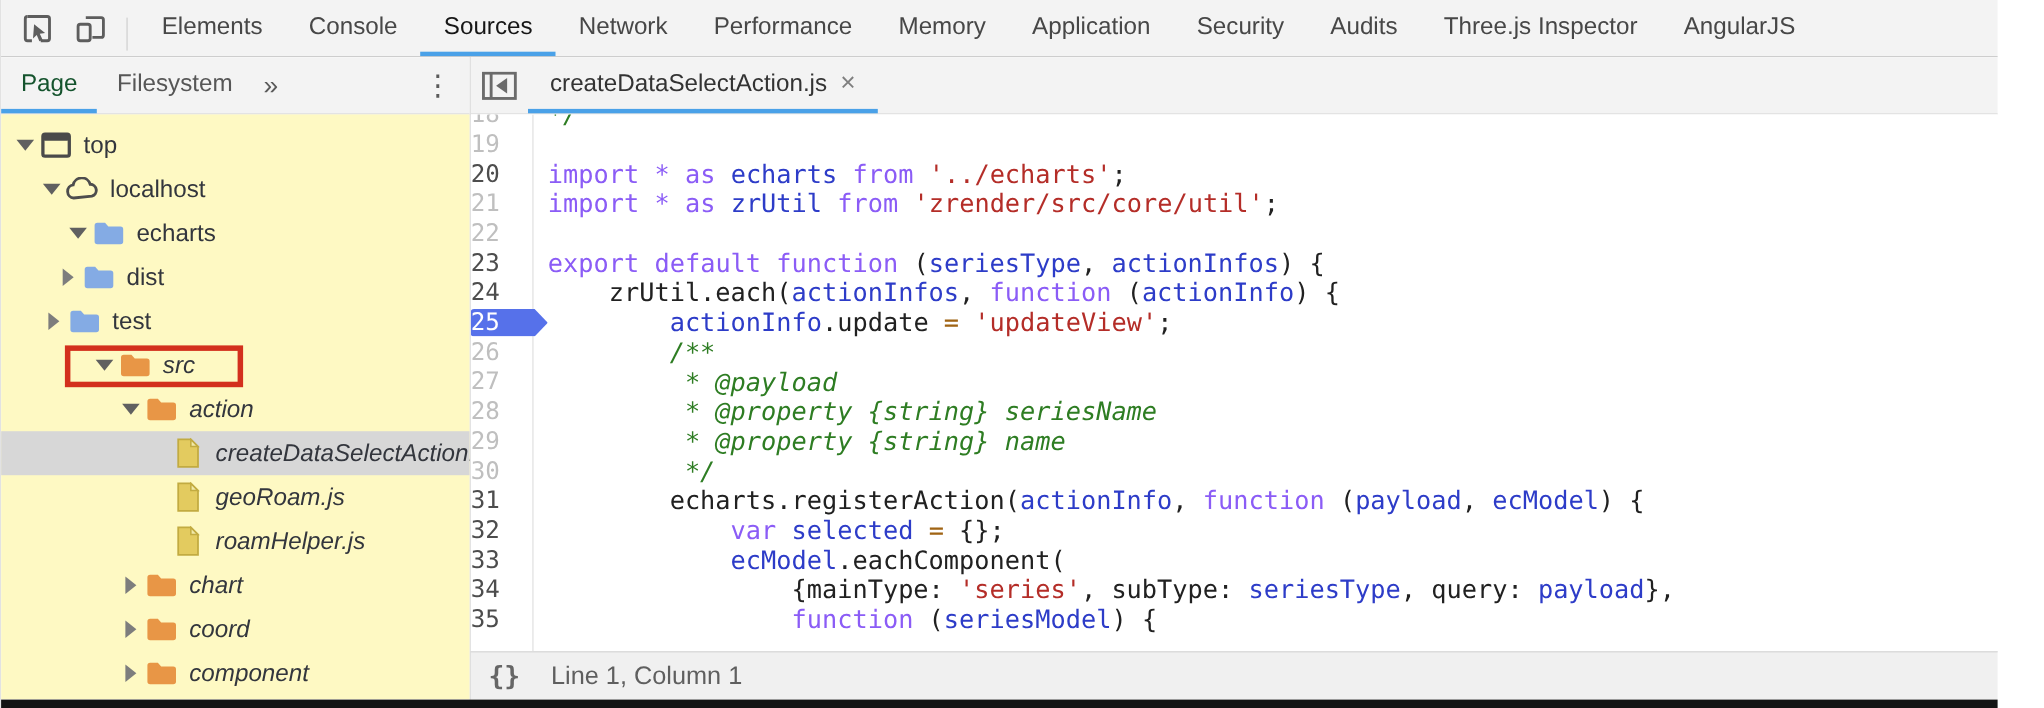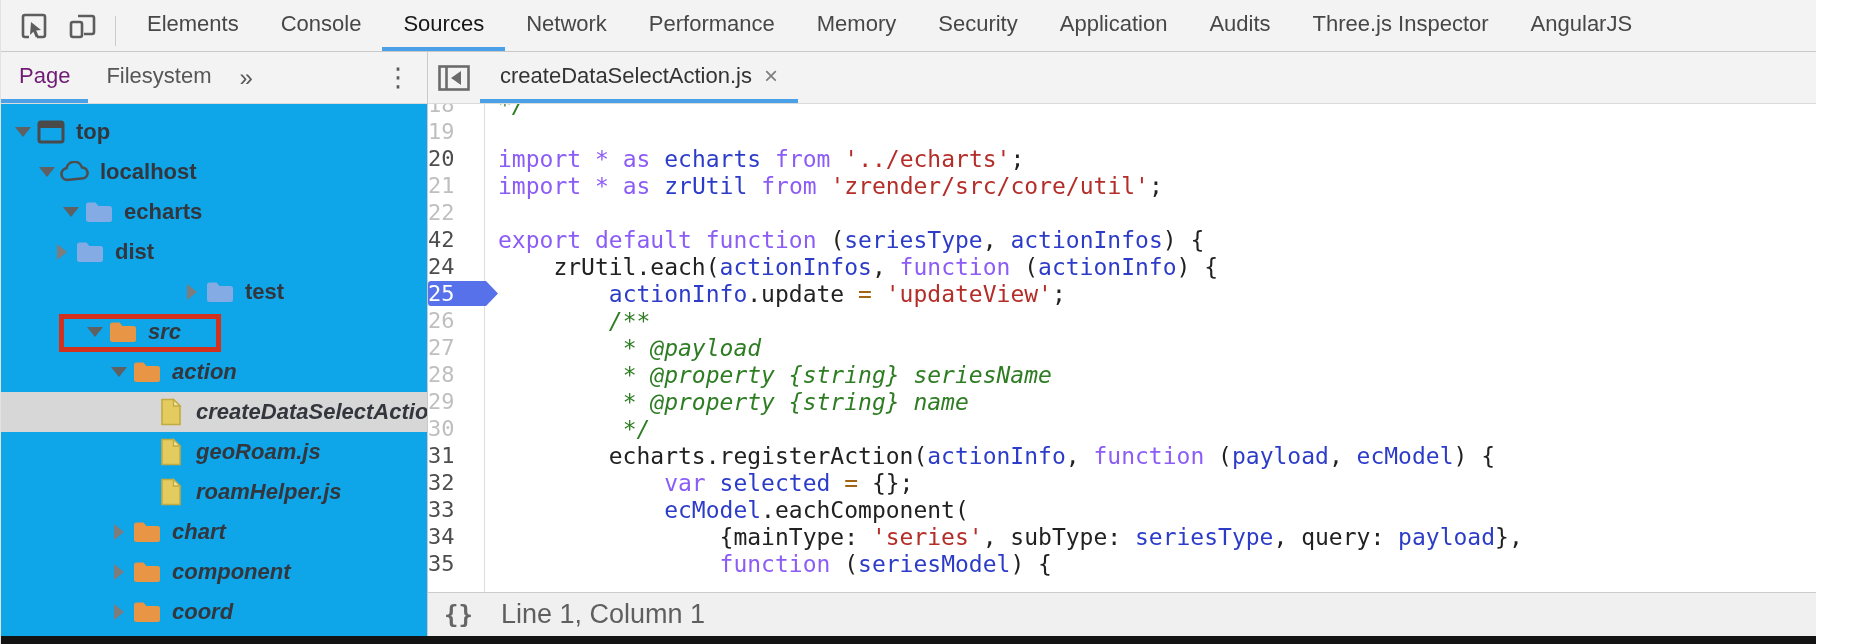--- a/index.html
+++ b/index.html
@@ -16,26 +16,26 @@
   .main-tab { display:flex; align-items:center; padding:0 21px; font-size:22px; color:#474747; border-bottom:4px solid transparent; cursor:pointer; white-space:nowrap; }
   .main-tab.active { color:#161616; border-bottom-color:#4aa1e8; }
 
   
   .main { flex:1 1 auto; display:flex; min-height:0; }
 
   
   .sidebar { width:427px; flex:0 0 427px; border-right:1px solid #c9c9c9; display:flex; flex-direction:column; background:#fafafa; overflow:hidden; }
   .sidebar-header { height:52px; flex:0 0 52px; background:#f3f3f3; border-bottom:1px solid #dcdcdc; display:flex; align-items:stretch; font-size:22px; }
   .side-tab { display:flex; align-items:center; padding:0 18px; color:#565656; border-bottom:4px solid transparent; cursor:pointer; }
-  .side-tab.active { color:#701a75; border-bottom-color:#4aa1e8; }
+  .side-tab.active { color:#14532d; border-bottom-color:#4aa1e8; }
   .side-more { display:flex; align-items:center; padding:0 10px; color:#5a5a5a; font-size:24px; cursor:pointer; }
   .side-spacer { flex:1; }
   .side-menu { display:flex; align-items:center; padding:0 16px; color:#5a5a5a; font-size:26px; cursor:pointer; letter-spacing:0; }
 
-  .tree { flex:1; overflow:hidden; padding-top:8px; background:#0ea5e9;font-weight:bold; }
+  .tree { flex:1; overflow:hidden; padding-top:8px; background:#fef9c3; }
   .tree-row { height:40px; display:flex; align-items:center; position:relative; white-space:nowrap; font-size:22px; color:#33363d; cursor:pointer; }
   .tree-row.selected { background:#d7d7d7; }
   .tree-row.italic .tree-label { font-style:italic; }
   .tri { width:24px; flex:0 0 24px; display:flex; justify-content:center; }
   .tri-down { width:0; height:0; border-left:8px solid transparent; border-right:8px solid transparent; border-top:10px solid #606060; }
   .tri-right { width:0; height:0; border-top:8px solid transparent; border-bottom:8px solid transparent; border-left:10px solid #7d7d7d; }
   .tree-icon { width:32px; flex:0 0 32px; display:flex; justify-content:center; margin-right:9px; }
   .red-box { position:absolute; left:58px; top:2px; width:162px; height:38px; border:5px solid #d3301d; pointer-events:none; }
 
   
@@ -57,21 +57,21 @@
   .lc { white-space:pre; padding-left:13px; color:#212121; cursor:text; }
   .tk-k { color:#8b5cf6; }
   .tk-v { color:#2d3cc8; }
   .tk-s { color:#b42d28; }
   .tk-c { color:#2e7d23; font-style:italic; }
   .tk-o { color:#a06414; }
   .tk-p { color:#212121; }
 
   .statusbar { height:44px; flex:0 0 44px; background:#f0f0f0; border-top:1px solid #ccc; display:flex; align-items:center; padding-left:16px; }
   .brace-icon { font-family:"DejaVu Sans Mono", monospace; font-size:24px; font-weight:600; color:#666; margin-right:28px; cursor:pointer; }
-  .status-text { font-size:27px; color:#5f5f5f; }
+  .status-text { font-size:23px; color:#5f5f5f; }
 
   .bottom-edge { height:8px; flex:0 0 8px; background:#131313; }
 
   svg { display:block; }
 </style>
 </head>
 <body>
 
 <div class="devtools">
 
@@ -92,22 +92,22 @@
       </div>
       <div class="tb-sep"></div>
     </div>
     <div class="main-tabs">
         <div class="main-tab">Elements</div>
         <div class="main-tab">Console</div>
         <div class="main-tab active">Sources</div>
         <div class="main-tab">Network</div>
         <div class="main-tab">Performance</div>
         <div class="main-tab">Memory</div>
+        <div class="main-tab">Application</div>
         <div class="main-tab">Security</div>
-        <div class="main-tab">Application</div>
         <div class="main-tab">Audits</div>
         <div class="main-tab">Three.js Inspector</div>
         <div class="main-tab">AngularJS</div>
       </div>
   </div>
 
   <div class="main">
 
     <div class="sidebar">
       <div class="sidebar-header">
@@ -156,21 +156,21 @@
             <span class="tri">
               <span class="tri-right"></span>
             </span>
             <span class="tree-icon">
               <svg width="30" height="24" viewBox="0 0 30 24">
                 <path d="M2 5 a2.5 2.5 0 0 1 2.5-2.5 h7 l3 3.5 h11 A2.5 2.5 0 0 1 28 8.5 v11 a2.5 2.5 0 0 1 -2.5 2.5 h-21 A2.5 2.5 0 0 1 2 19.5 Z" fill="#84abe4"></path>
               </svg>
             </span>
             <span class="tree-label">dist</span>
           </div>
-          <div class="tree-row" style="padding-left: 36px; justify-content: center;">
+          <div class="tree-row" style="padding-left: 36px;">
             <span class="tri">
               <span class="tri-right"></span>
             </span>
             <span class="tree-icon">
               <svg width="30" height="24" viewBox="0 0 30 24">
                 <path d="M2 5 a2.5 2.5 0 0 1 2.5-2.5 h7 l3 3.5 h11 A2.5 2.5 0 0 1 28 8.5 v11 a2.5 2.5 0 0 1 -2.5 2.5 h-21 A2.5 2.5 0 0 1 2 19.5 Z" fill="#84abe4"></path>
               </svg>
             </span>
             <span class="tree-label">test</span>
           </div>
@@ -240,32 +240,32 @@
           </div>
           <div class="tree-row italic" style="padding-left: 106px;">
             <span class="tri">
               <span class="tri-right"></span>
             </span>
             <span class="tree-icon">
               <svg width="30" height="24" viewBox="0 0 30 24">
                 <path d="M2 5 a2.5 2.5 0 0 1 2.5-2.5 h7 l3 3.5 h11 A2.5 2.5 0 0 1 28 8.5 v11 a2.5 2.5 0 0 1 -2.5 2.5 h-21 A2.5 2.5 0 0 1 2 19.5 Z" fill="#e89646"></path>
               </svg>
             </span>
+            <span class="tree-label">coord</span>
+          </div>
+          <div class="tree-row italic" style="padding-left: 106px;">
+            <span class="tri">
+              <span class="tri-right"></span>
+            </span>
+            <span class="tree-icon">
+              <svg width="30" height="24" viewBox="0 0 30 24">
+                <path d="M2 5 a2.5 2.5 0 0 1 2.5-2.5 h7 l3 3.5 h11 A2.5 2.5 0 0 1 28 8.5 v11 a2.5 2.5 0 0 1 -2.5 2.5 h-21 A2.5 2.5 0 0 1 2 19.5 Z" fill="#e89646"></path>
+              </svg>
+            </span>
             <span class="tree-label">component</span>
-          </div>
-          <div class="tree-row italic" style="padding-left: 106px;">
-            <span class="tri">
-              <span class="tri-right"></span>
-            </span>
-            <span class="tree-icon">
-              <svg width="30" height="24" viewBox="0 0 30 24">
-                <path d="M2 5 a2.5 2.5 0 0 1 2.5-2.5 h7 l3 3.5 h11 A2.5 2.5 0 0 1 28 8.5 v11 a2.5 2.5 0 0 1 -2.5 2.5 h-21 A2.5 2.5 0 0 1 2 19.5 Z" fill="#e89646"></path>
-              </svg>
-            </span>
-            <span class="tree-label">coord</span>
           </div>
         </div>
     </div>
 
     <div class="editor">
       <div class="tabstrip">
         <div class="collapse-btn">
           <svg width="32" height="26" viewBox="0 0 32 26">
             <rect x="1.5" y="1.5" width="29" height="23" fill="none" stroke="#6b6b6b" stroke-width="2.6"></rect>
             <line x1="8.5" y1="1.5" x2="8.5" y2="24.5" stroke="#6b6b6b" stroke-width="2.6"></line>
@@ -295,21 +295,21 @@
             </div>
             <div class="code-line">
               <span class="ln">21</span>
               <span class="lc"><span class="tk-k">import</span><span class="tk-p"> </span><span class="tk-k">*</span><span class="tk-p"> </span><span class="tk-k">as</span><span class="tk-p"> </span><span class="tk-v">zrUtil</span><span class="tk-p"> </span><span class="tk-k">from</span><span class="tk-p"> </span><span class="tk-s">'zrender/src/core/util'</span><span class="tk-p">;</span></span>
             </div>
             <div class="code-line">
               <span class="ln">22</span>
               <span class="lc"></span>
             </div>
             <div class="code-line">
-              <span class="ln dark">42</span>
+              <span class="ln dark">23</span>
               <span class="lc"><span class="tk-k">export</span><span class="tk-p"> </span><span class="tk-k">default</span><span class="tk-p"> </span><span class="tk-k">function</span><span class="tk-p"> (</span><span class="tk-v">seriesType</span><span class="tk-p">, </span><span class="tk-v">actionInfos</span><span class="tk-p">) {</span></span>
             </div>
             <div class="code-line">
               <span class="ln dark">24</span>
               <span class="lc"><span class="tk-p">    zrUtil.each(</span><span class="tk-v">actionInfos</span><span class="tk-p">, </span><span class="tk-k">function</span><span class="tk-p"> (</span><span class="tk-v">actionInfo</span><span class="tk-p">) {</span></span>
             </div>
             <div class="code-line">
               <span class="ln dark bp">25</span>
               <span class="lc"><span class="tk-p">        </span><span class="tk-v">actionInfo</span><span class="tk-p">.update </span><span class="tk-o">=</span><span class="tk-p"> </span><span class="tk-s">'updateView'</span><span class="tk-p">;</span></span>
             </div>

